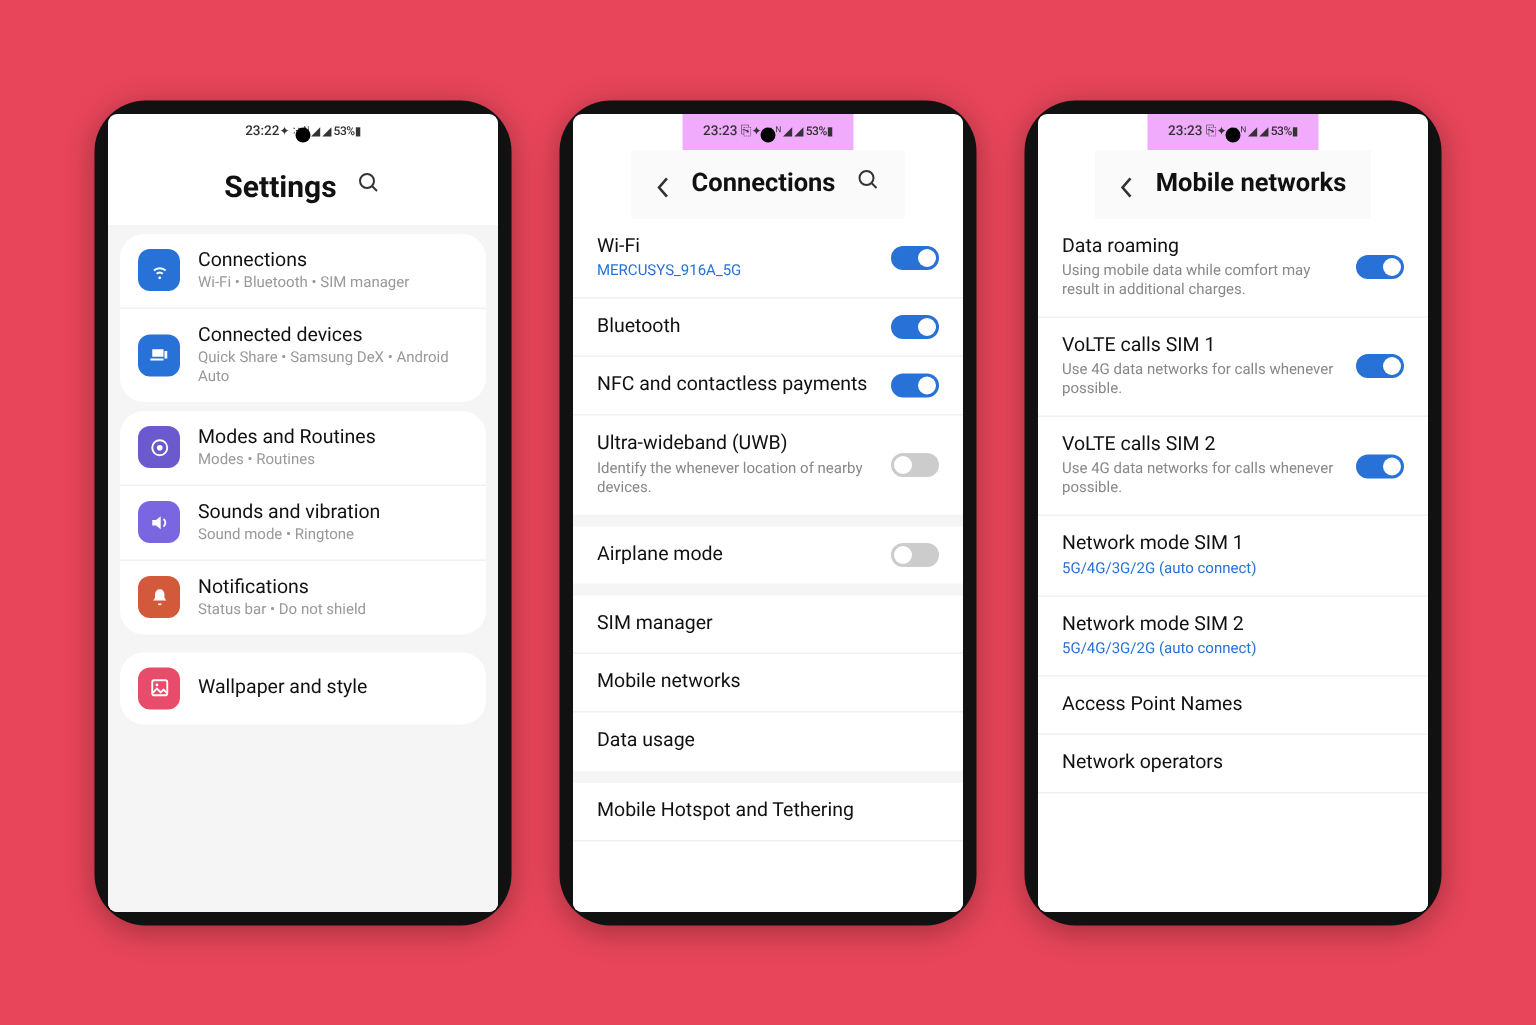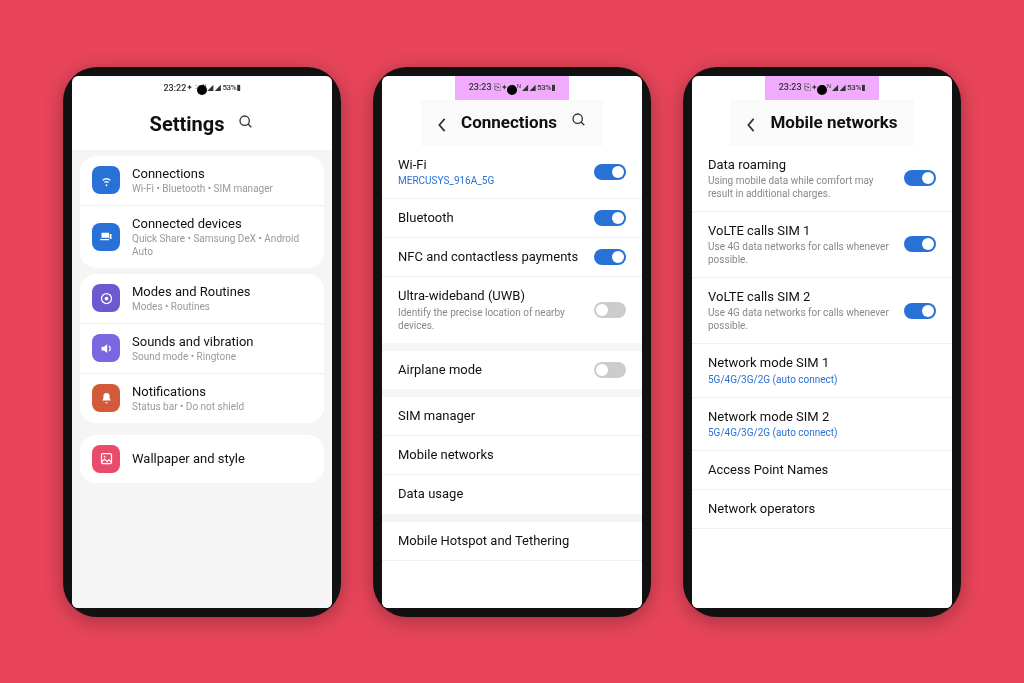--- a/index.html
+++ b/index.html
@@ -272,21 +272,21 @@
         </div>
         <div class="row2">
           <div class="txt">
             <div class="label">NFC and contactless payments</div>
           </div>
           <div class="toggle on"></div>
         </div>
         <div class="row2 noborder">
           <div class="txt">
             <div class="label">Ultra-wideband (UWB)</div>
-            <div class="sublabel">Identify the precise location of nearby devices.</div>
+            <div class="sublabel">Identify the whenever location of nearby devices.</div>
           </div>
           <div class="toggle off"></div>
         </div>
         <div class="gap-row"></div>
         <div class="row2 noborder">
           <div class="txt">
             <div class="label">Airplane mode</div>
           </div>
           <div class="toggle off"></div>
         </div>

